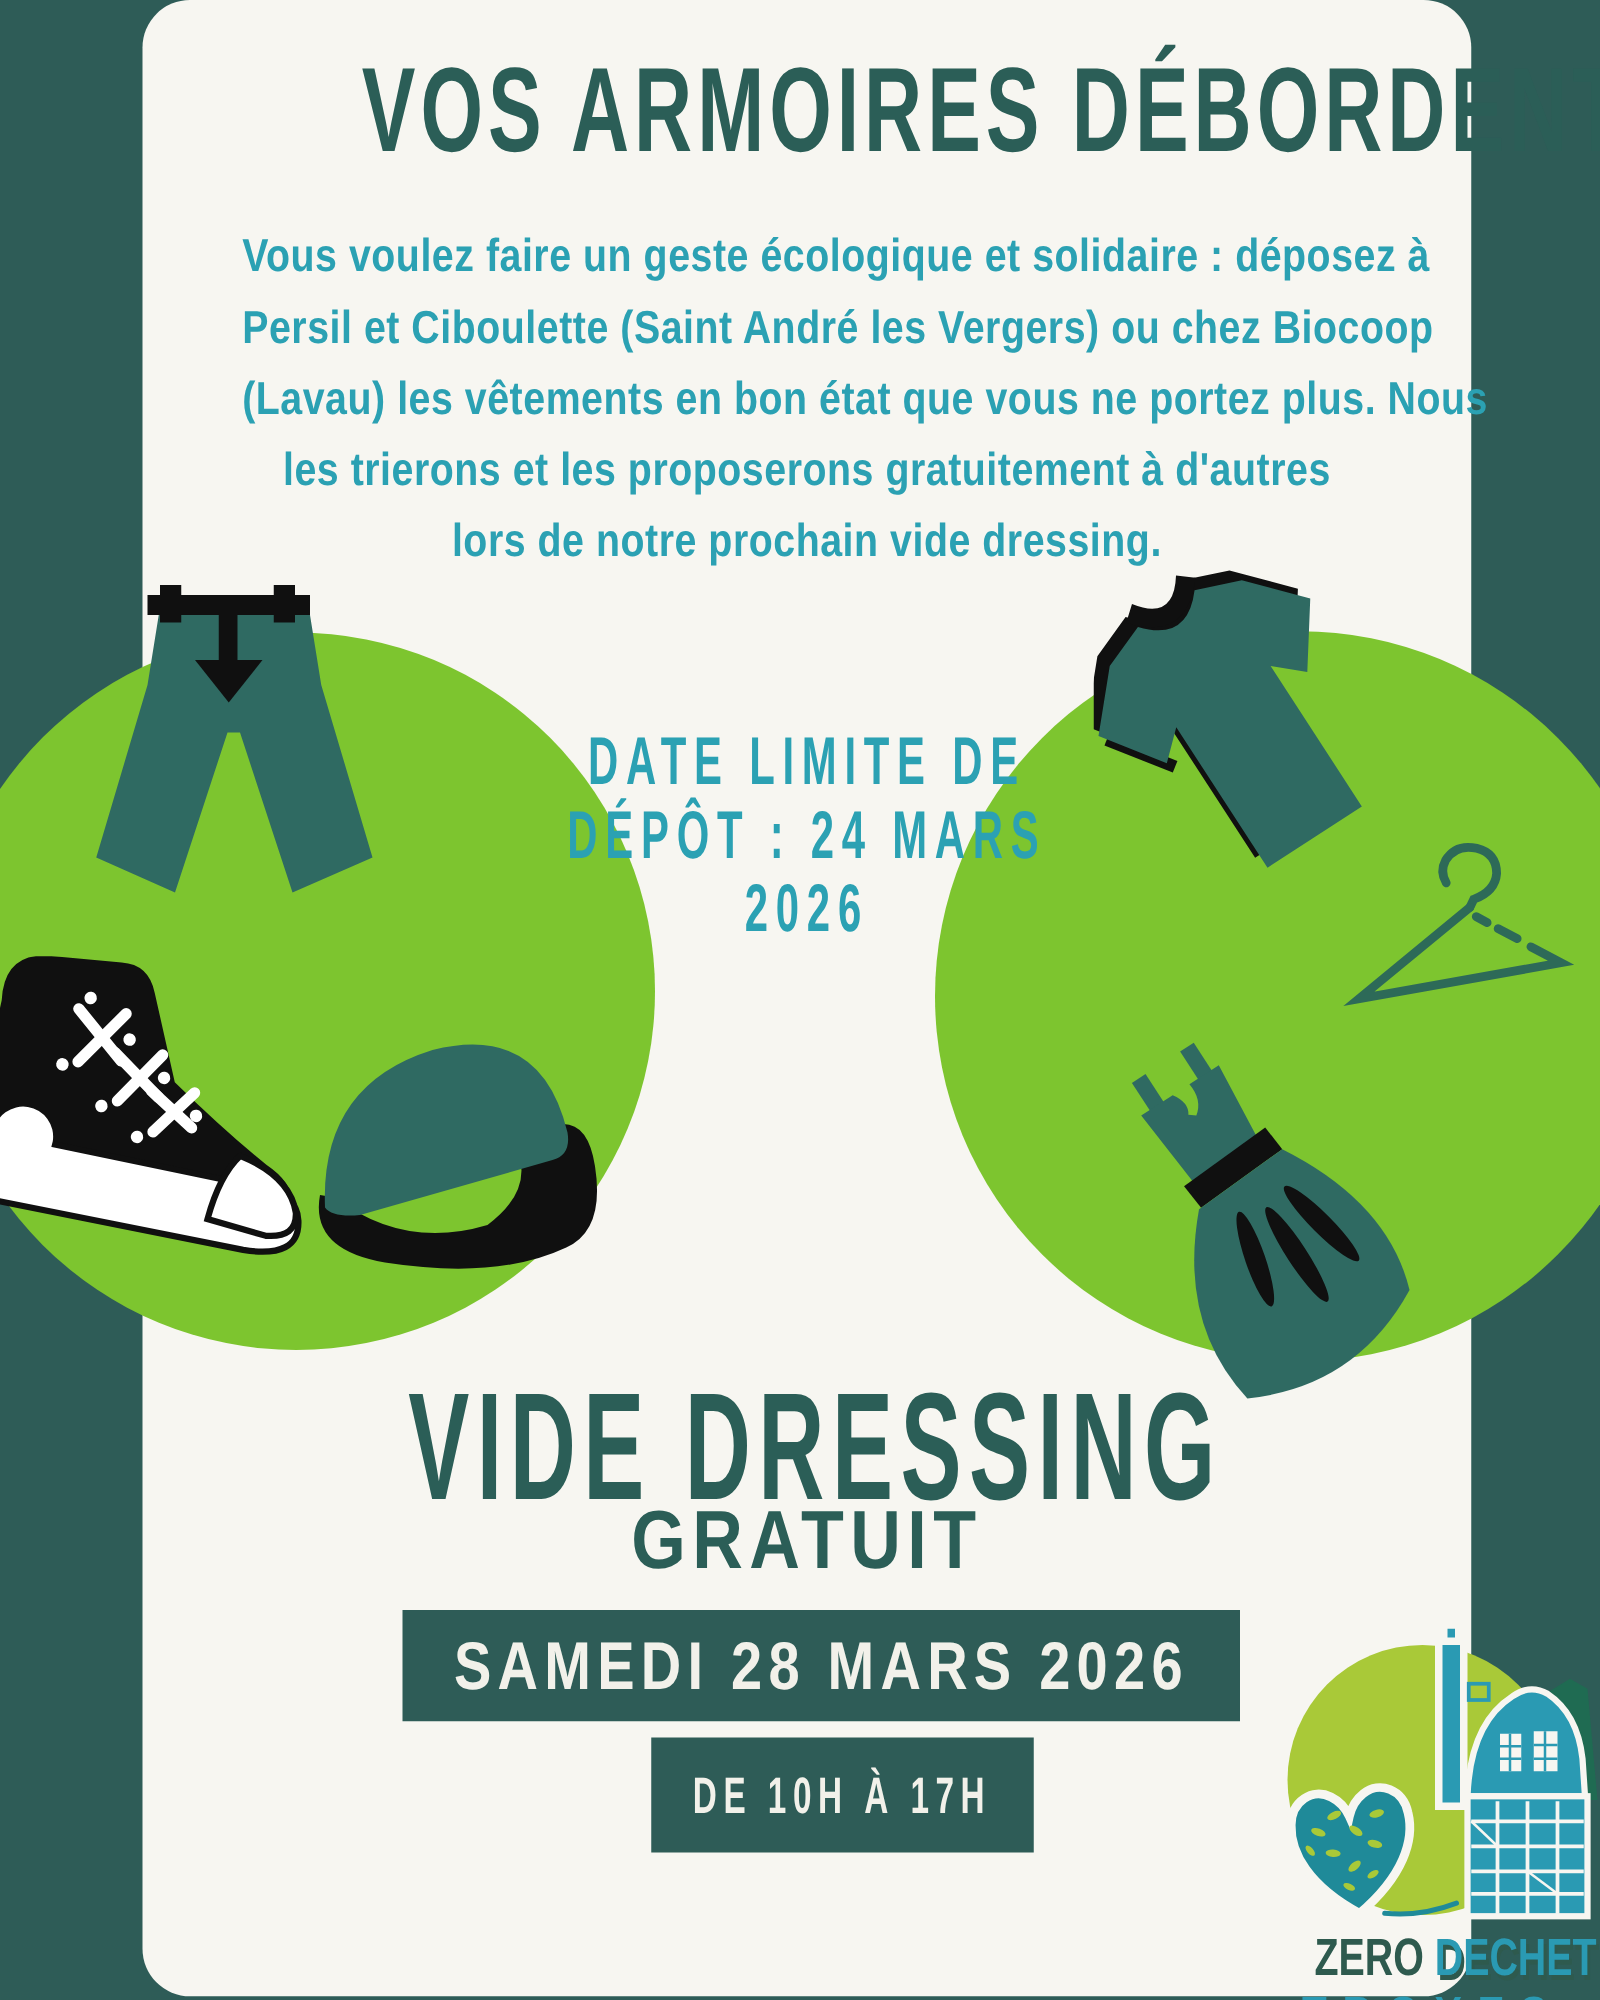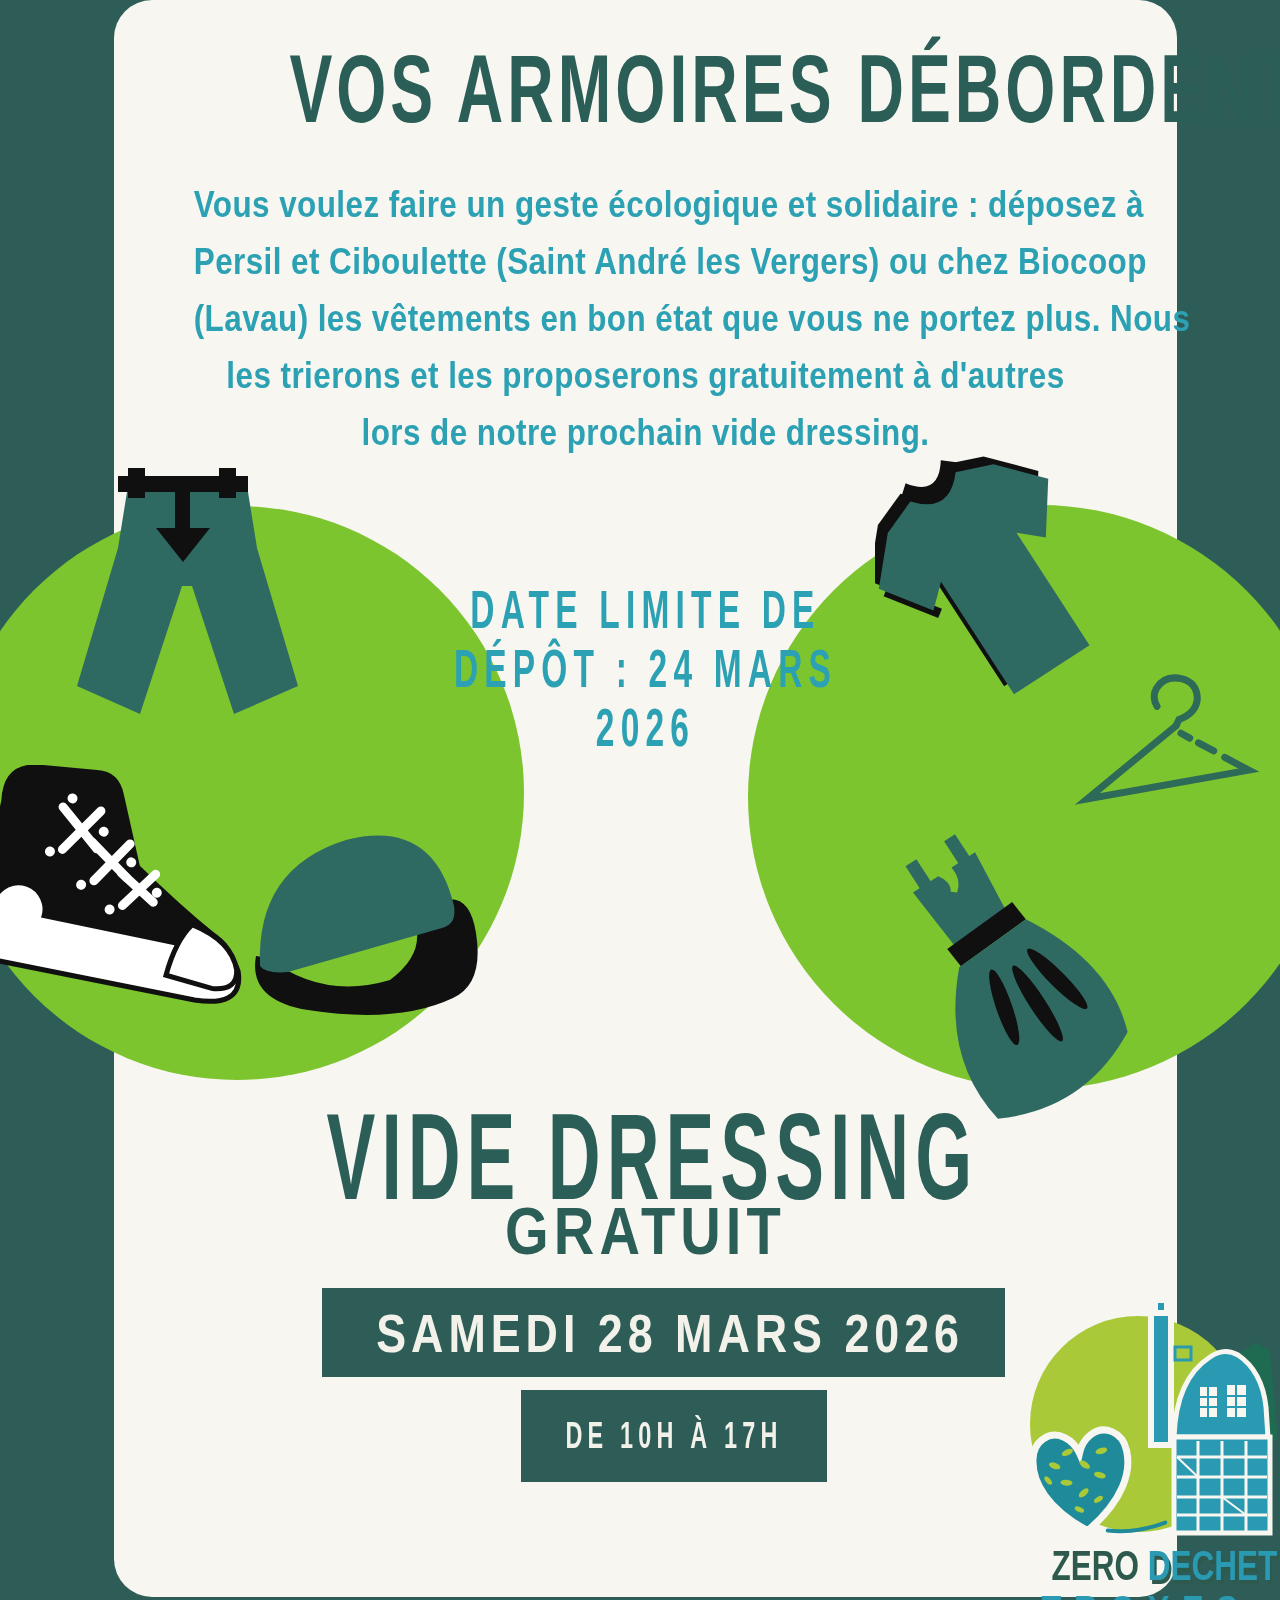--- a/index.html
+++ b/index.html
@@ -19,23 +19,23 @@
   .deadline{top:580px;font-size:54px;line-height:59px;letter-spacing:10px;color:#2ba1b3;
          transform:scaleX(0.62);transform-origin:50% 50%;}
   .deadline div{white-space:nowrap;}
   .event-title{top:1096px;font-size:122px;line-height:1;letter-spacing:10px;color:#2b5e57;
          transform:scaleX(0.60);transform-origin:50% 50%;white-space:nowrap;}
   .event-subtitle{top:1198px;font-size:66px;line-height:1;letter-spacing:6px;color:#2b5e57;
          transform:scaleX(0.85);transform-origin:50% 50%;white-space:nowrap;}
   .banner{position:absolute;background:#2e5c57;display:flex;align-items:center;justify-content:center;
           color:#f2f1ea;font-weight:700;}
   .banner span{white-space:nowrap;display:block;}
-  .banner-date{left:322px;top:1288px;width:670px;height:89px;font-size:54px;padding-left:13px;}
+  .banner-date{left:322px;top:1288px;width:670px;height:89px;font-size:54px;}
   .banner-date span{letter-spacing:6px;transform:scaleX(0.83);}
-  .banner-time{left:521px;top:1390px;width:306px;height:92px;font-size:36px;}
+  .banner-time{left:521px;top:1390px;width:306px;height:92px;font-size:41px;}
   .banner-time span{letter-spacing:8px;transform:scaleX(0.65);}
   .banner-location{left:142px;top:1494px;width:860px;height:86px;font-size:48px;}
   .banner-location span{letter-spacing:4px;transform:scaleX(0.65);}
   .art{position:absolute;}
   .logo-name{position:absolute;left:1020px;top:1542px;width:252px;text-align:center;
        font-size:42px;font-weight:700;transform:scaleX(0.75);transform-origin:50% 50%;white-space:nowrap;}
   .logo-name .z{color:#2e5a4e;}
   .logo-name .d{color:#2a9ab3;text-shadow:3px 4px 0 #2e5a4e;}
   .logo-city{position:absolute;left:1020px;top:1589px;width:252px;text-align:center;font-size:36px;
        font-weight:700;letter-spacing:14px;color:#2a9ab3;transform:scaleX(0.9);transform-origin:50% 0;

